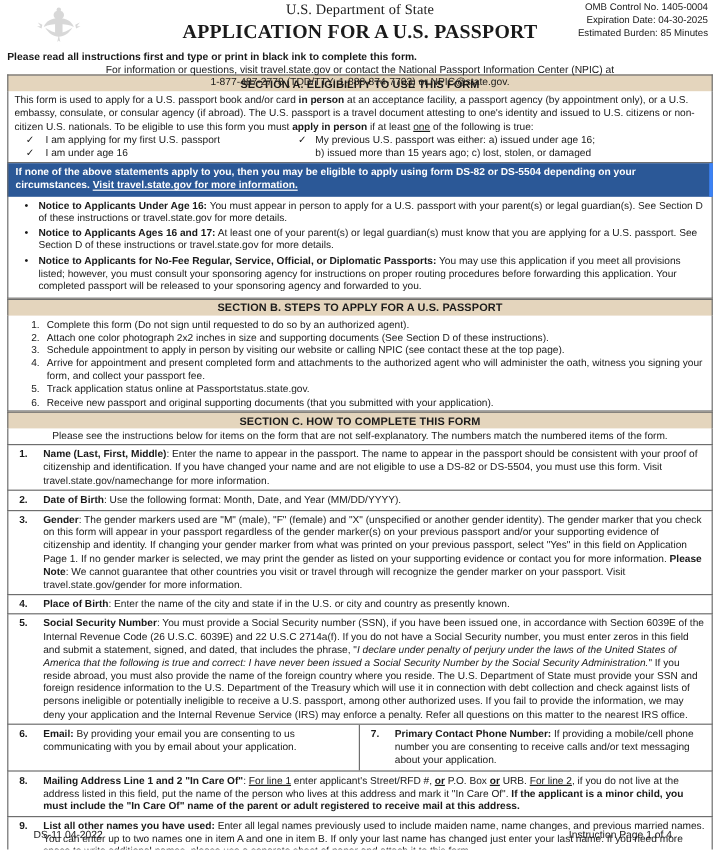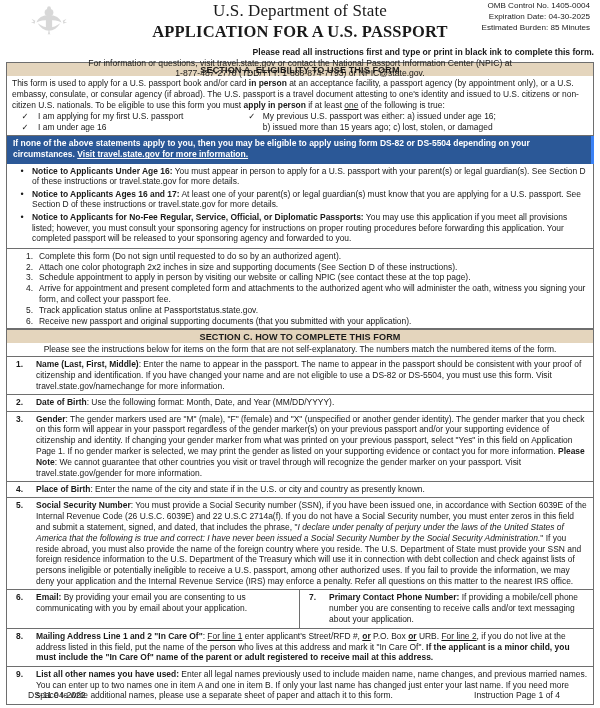--- a/index.html
+++ b/index.html
@@ -35,40 +35,40 @@
     width: 42px;
     height: 40px;
     opacity: 0.30;
   }
   .header-center {
     text-align: center;
     padding-top: 1px;
   }
   .dept {
     font-family: "Liberation Serif", serif;
-    font-size: 17px;
+    font-size: 12px;
     letter-spacing: 0.1px;
   }
   .app-title {
     font-family: "Liberation Serif", serif;
     font-size: 16.5px;
     font-weight: bold;
     letter-spacing: 0.2px;
     margin-top: 1px;
   }
   .omb {
     position: absolute;
     right: 4px;
     top: 1px;
     font-size: 8.1px;
     line-height: 1.33;
     text-align: right;
   }
   .instr-line1 {
-    text-align: right;
+    text-align: left;
     font-size: 8.6px;
     font-weight: bold;
     margin-top: 5px;
   }
   .instr-line2,
   .instr-line3 {
     text-align: center;
     font-size: 8.6px;
     margin-top: 0.5px;
   }
@@ -284,20 +284,21 @@
     <div class="bullet-row">
       <div class="bullet-dot">•</div>
       <div class="bullet-text"><b>Notice to Applicants Ages 16 and 17:</b><span> At least one of your parent(s) or legal guardian(s) must know that you are applying for a U.S. passport. See Section D of these instructions or travel.state.gov for more details.</span></div>
     </div>
     <div class="bullet-row">
       <div class="bullet-dot">•</div>
       <div class="bullet-text"><b>Notice to Applicants for No-Fee Regular, Service, Official, or Diplomatic Passports:</b><span> You may use this application if you meet all provisions listed; however, you must consult your sponsoring agency for instructions on proper routing procedures</span><span> before forwarding this application. Your completed passport will be released to your sponsoring agency and forwarded to you.</span></div>
     </div>
   </div>
 
+  <div class="sec-header">SECTION B. STEPS TO APPLY FOR A U.S. PASSPORT</div>
   <div class="box">
     <div class="num-row">
       <div class="num-idx">1.</div>
       <div class="num-text">Complete this form (Do not sign until requested to do so by an authorized agent).</div>
     </div>
     <div class="num-row">
       <div class="num-idx">2.</div>
       <div class="num-text">Attach one color photograph 2x2 inches in size and supporting documents (See Section D of these instructions).</div>
     </div>
     <div class="num-row">

